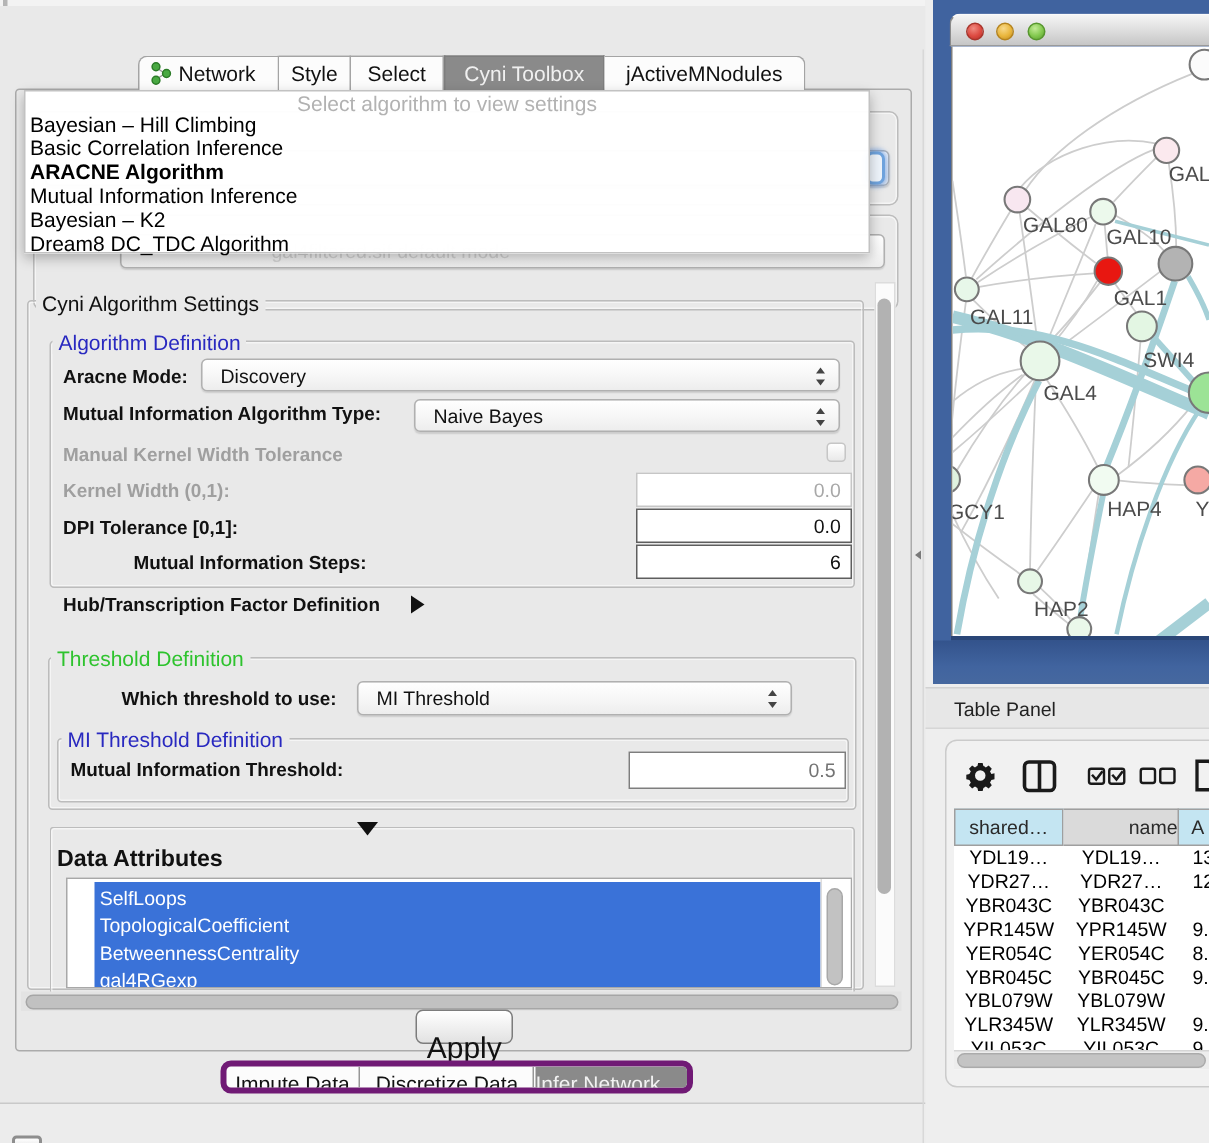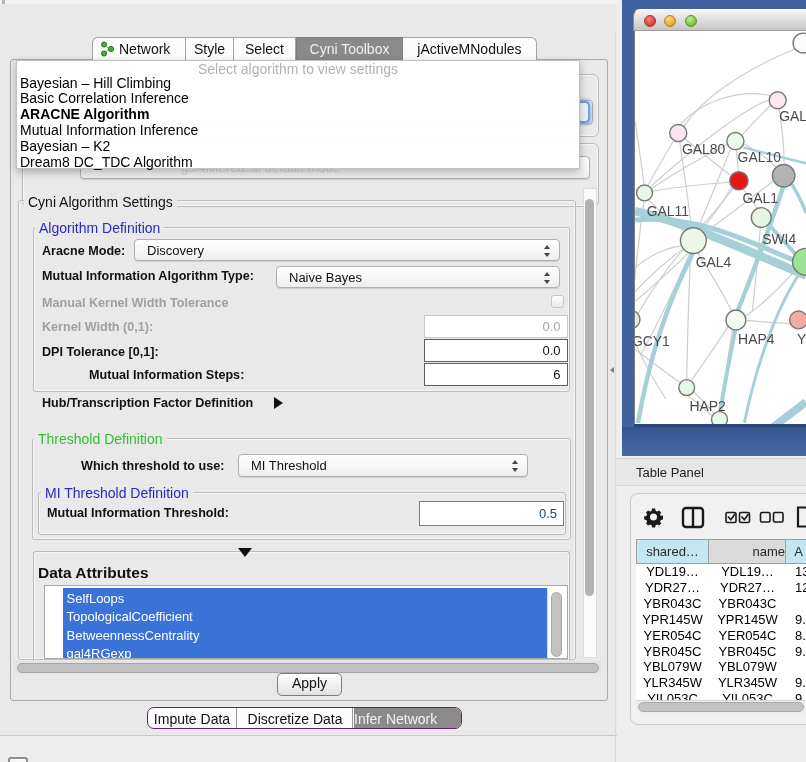--- a/index.html
+++ b/index.html
@@ -90,21 +90,21 @@
 
   <div class="abs b13" style="left:81px; top:459px;">Which threshold to use:</div>
   <div class="combo" style="left:238px; top:454px; width:290px; height:23px;">
     <div class="ctext">MI Threshold</div>
       <div class="stepper"></div>
   </div>
 
   <div class="fieldset" style="left:38px; top:492px; width:528px; height:43px;"></div>
   <div class="legend" style="left:41px; top:485px; color:#2929c0;">MI Threshold Definition</div>
   <div class="abs b13" style="left:47px; top:506px;">Mutual Information Threshold:</div>
-  <div class="field" style="left:419px; top:501px; width:145px; height:25px; border:1px solid #7e7e7e; color:#0c4a6e; padding-top:4px;">0.5</div>
+  <div class="field" style="left:419px; top:501px; width:145px; height:25px; border:1px solid #7e7e7e; color:#737373; padding-top:4px;">0.5</div>
 
   <div class="fieldset" style="left:32.5px; top:551px; width:537.5px; height:112px; border-bottom:none;"></div>
   <div class="abs" style="left:238px; top:548px; width:0; height:0; border-left:7px solid transparent; border-right:7px solid transparent; border-top:9px solid #111;"></div>
   <div class="abs" style="left:38px; top:564px; font-size:15.5px; font-weight:bold; color:#111;">Data Attributes</div>
 
   <div class="abs" style="left:44px; top:585px; width:524px; height:74px; border:1px solid #a8a8a8; background:#fff; overflow:hidden;">
     <div class="abs" style="left:1px; top:1.5px; width:501px; height:74px; background:#3a72d8; color:#fff; font-size:13px;margin-left:17px;">
       <div style="padding:3px 0 0 3.5px; height:18.5px;">SelfLoops</div>
       <div style="padding:3px 0 0 3.5px; height:18.5px;">TopologicalCoefficient</div>
       <div style="padding:3px 0 0 3.5px; height:18.5px;">BetweennessCentrality</div>
@@ -112,23 +112,23 @@
     </div>
     <div class="abs" style="left:502px; top:0; width:22px; height:74px; background:#fff; border-left:1px solid #ddd;"></div>
     <div class="abs" style="left:506px; top:6px; width:11px; height:65px; background:#c2c2c2; border:1px solid #a8a8a8; border-radius:6px;"></div>
   </div>
 
   <div class="abs" style="left:583px; top:188px; width:14px; height:470px; background:#fbfbfb; border:1px solid #dcdcdc;"></div>
   <div class="abs" style="left:584.5px; top:199px; width:9px; height:397px; background:#b2b2b2; border-radius:5px;"></div>
   <div class="abs" style="left:14px; top:661px; width:587px; height:13px; background:#e3e3e3;"></div>
   <div class="abs" style="left:17px; top:662.5px; width:582px; height:10px; background:#c1c1c1; border:1px solid #a6a6a6; border-radius:5px;"></div>
 
-  <div class="abs" style="left:277px; top:673px; width:65px; height:23px; border:1px solid #7c7c7c; border-radius:5px; background:linear-gradient(180deg,#ffffff,#e2e2e2); text-align:center; padding-top:1px; font-size:14px; color:#111;">Apply</div>
-
-  <div class="abs" style="left:147px; top:707px; width:315px; height:22px; background:#fcfcfc; border:1px solid #701a75; border-radius:7px; overflow:hidden;">
+  <div class="abs" style="left:277px; top:673px; width:65px; height:23px; border:1px solid #7c7c7c; border-radius:5px; background:linear-gradient(180deg,#ffffff,#e2e2e2); text-align:center; padding-top:14px; font-size:20px; color:#111;">Apply</div>
+
+  <div class="abs" style="left:147px; top:707px; width:315px; height:22px; background:#fcfcfc; border:4px solid #701a75; border-radius:7px; overflow:hidden;">
     <div class="abs" style="left:0; top:0; width:89px; height:22px; text-align:center; padding-top:2.5px; font-size:14px; color:#111; border-right:1px solid #979797;">Impute Data</div>
     <div class="abs" style="left:90px; top:0; width:115px; height:22px; text-align:center; padding-top:2.5px; font-size:14px; color:#111; border-right:1px solid #979797;">Discretize Data</div>
     <div class="abs" style="left:206px; top:0; width:109px; height:22px; text-align:left; padding-top:2.5px; font-size:14px; color:#f2f2f2; background:#8a8a8a;">Infer Network</div>
   </div>
 </div>
 
 <div class="abs" style="left:16px; top:60px; width:564px; height:109px; background:rgba(255,255,255,0.97); border:1px solid #c2c2c2; box-shadow:0 3px 8px rgba(0,0,0,0.28); z-index:30;">
   <div style="text-align:center; font-size:14px; color:#b2b2b2; padding-top:0; height:14.5px;">Select algorithm to view settings</div>
   <div style="font-size:14px; color:#000; padding-left:3px; line-height:15.9px;">Bayesian – Hill Climbing<br>Basic Correlation Inference<br><b>ARACNE Algorithm</b><br>Mutual Information Inference<br>Bayesian – K2<br>Dream8 DC_TDC Algorithm</div>
 </div>

